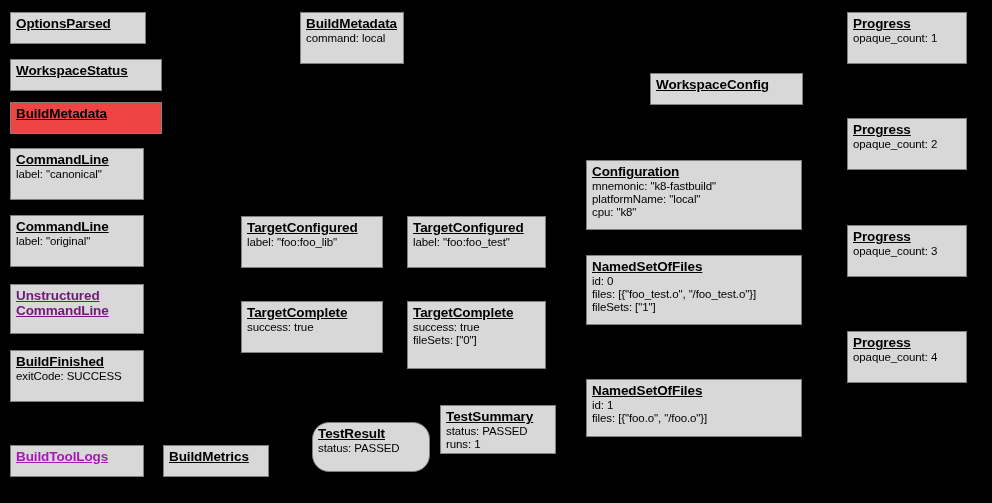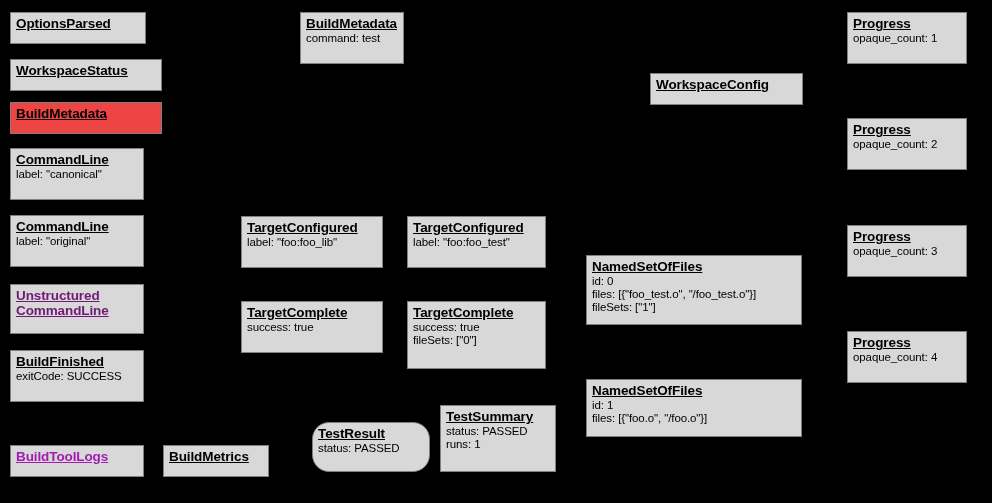--- a/index.html
+++ b/index.html
@@ -80,21 +80,21 @@
       <span class="node-fields">exitCode: SUCCESS</span>
     </div>
     <div class="node title-only" style="left: 10px; top: 445px; width: 134px; height: 32px; background: rgb(216, 216, 216); border-color: rgb(128, 128, 128); color: #a21caf;">
       <span class="node-title">BuildToolLogs</span>
     </div>
     <div class="node title-only" style="left: 163px; top: 445px; width: 106px; height: 32px; background: rgb(216, 216, 216); border-color: rgb(128, 128, 128); color: rgb(0, 0, 0);">
       <span class="node-title">BuildMetrics</span>
     </div>
     <div class="node" style="left: 300px; top: 12px; width: 104px; height: 52px; background: rgb(216, 216, 216); border-color: rgb(128, 128, 128); color: rgb(0, 0, 0);">
       <span class="node-title">BuildMetadata</span>
-      <span class="node-fields">command: test</span>
+      <span class="node-fields">command: local</span>
     </div>
     <div class="node" style="left: 241px; top: 216px; width: 142px; height: 52px; background: rgb(216, 216, 216); border-color: rgb(128, 128, 128); color: rgb(0, 0, 0);">
       <span class="node-title">TargetConfigured</span>
       <span class="node-fields">label: "foo:foo_lib"</span>
     </div>
     <div class="node" style="left: 407px; top: 216px; width: 139px; height: 52px; background: rgb(216, 216, 216); border-color: rgb(128, 128, 128); color: rgb(0, 0, 0);">
       <span class="node-title">TargetConfigured</span>
       <span class="node-fields">label: "foo:foo_test"</span>
     </div>
     <div class="node" style="left: 241px; top: 301px; width: 142px; height: 52px; background: rgb(216, 216, 216); border-color: rgb(128, 128, 128); color: rgb(0, 0, 0);">
@@ -103,27 +103,33 @@
     </div>
     <div class="node" style="left: 407px; top: 301px; width: 139px; height: 68px; background: rgb(216, 216, 216); border-color: rgb(128, 128, 128); color: rgb(0, 0, 0);">
       <span class="node-title">TargetComplete</span>
       <span class="node-fields">success: true
 fileSets: ["0"]</span>
     </div>
     <div class="node" style="left: 312px; top: 422px; width: 118px; height: 50px; background: rgb(216, 216, 216); border-color: rgb(128, 128, 128); color: rgb(0, 0, 0); border-radius: 17px;">
       <span class="node-title">TestResult</span>
       <span class="node-fields">status: PASSED</span>
     </div>
-    <div class="node" style="left: 440px; top: 405px; width: 116px; height: 67px; background: rgb(216, 216, 216); border-color: rgb(128, 128, 128); color: rgb(0, 0, 0);">
+    <div class="node" style="left: 440px; top: 405px; width: 116px; height: 49px; background: rgb(216, 216, 216); border-color: rgb(128, 128, 128); color: rgb(0, 0, 0);">
       <span class="node-title">TestSummary</span>
       <span class="node-fields">status: PASSED
 runs: 1</span>
     </div>
     <div class="node title-only" style="left: 650px; top: 73px; width: 153px; height: 32px; background: rgb(216, 216, 216); border-color: rgb(128, 128, 128); color: rgb(0, 0, 0);">
       <span class="node-title">WorkspaceConfig</span>
+    </div>
+    <div class="node" style="left: 586px; top: 160px; width: 216px; height: 70px; background: rgb(216, 216, 216); border-color: rgb(128, 128, 128); color: rgb(0, 0, 0);">
+      <span class="node-title">Configuration</span>
+      <span class="node-fields">mnemonic: "k8-fastbuild"
+platformName: "local"
+cpu: "k8"</span>
     </div>
     <div class="node" style="left: 586px; top: 255px; width: 216px; height: 70px; background: rgb(216, 216, 216); border-color: rgb(128, 128, 128); color: rgb(0, 0, 0);">
       <span class="node-title">NamedSetOfFiles</span>
       <span class="node-fields">id: 0
 files: [{"foo_test.o", "/foo_test.o"}]
 fileSets: ["1"]</span>
     </div>
     <div class="node" style="left: 586px; top: 379px; width: 216px; height: 58px; background: rgb(216, 216, 216); border-color: rgb(128, 128, 128); color: rgb(0, 0, 0);">
       <span class="node-title">NamedSetOfFiles</span>
       <span class="node-fields">id: 1

